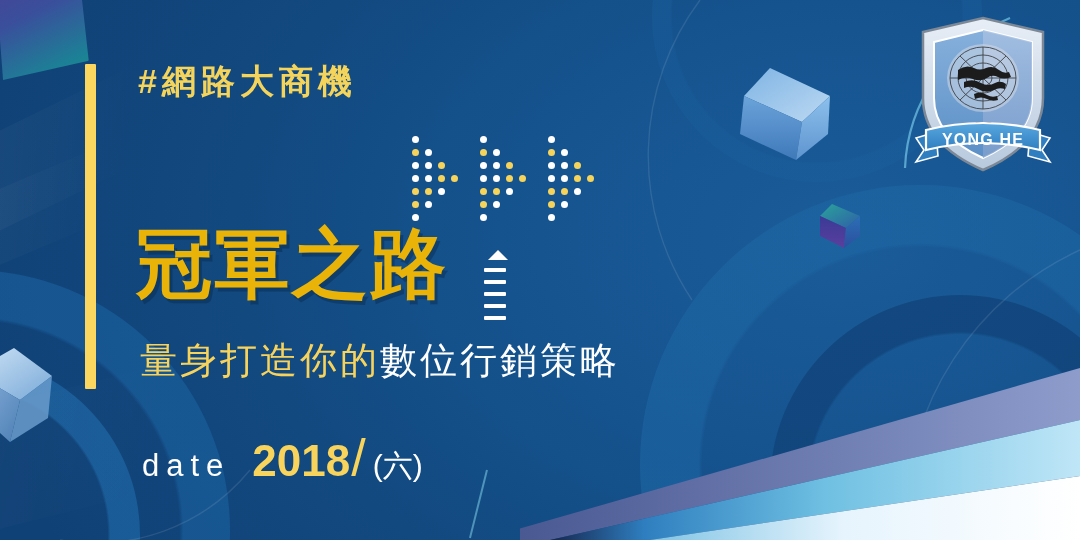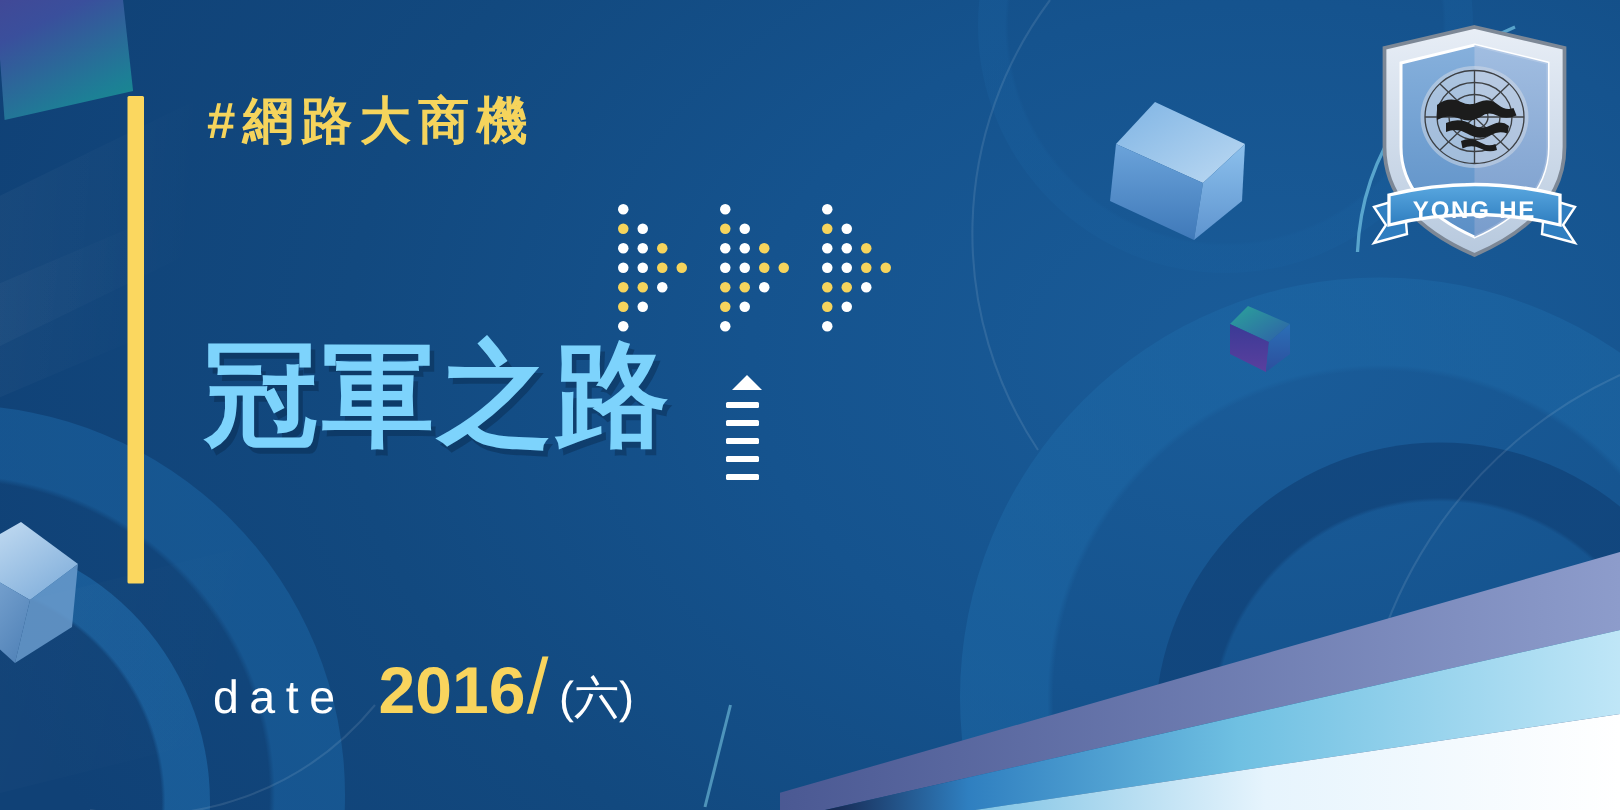--- a/index.html
+++ b/index.html
@@ -134,21 +134,21 @@
     letter-spacing: 2px;
     line-height: 1;
     white-space: nowrap;
     text-shadow: 3px 4px 0 rgba(8,38,70,0.40);
   }
   .head-line2 {
     position: absolute;
     left: 136px; top: 226px;
     font-size: 76px;
     font-weight: 700;
-    color: #7dd3fc;
+    color: #eab308;
     letter-spacing: 2px;
     line-height: 1;
     white-space: nowrap;
     text-shadow: 3px 4px 0 rgba(8,38,70,0.40);
   }
   .subtitle {
     position: absolute;
     left: 140px; top: 338px;
     font-size: 37px;
     font-weight: 400;
@@ -334,24 +334,27 @@
   </div>
 
   <div class="content">
 
     <div class="accent-bar"></div>
 
     <div class="hashtag">#網路大商機</div>
 
     <div class="head-line2">冠軍之路</div>
 
+    <div class="subtitle">
+      <span class="s-yellow">量身打造你的</span><span class="s-white">數位行銷策略</span>
+    </div>
 
     <div class="dateline">
       <span class="d-label">date</span>
-      <span class="d-year">2016</span>
+      <span class="d-year">2018</span>
       <span class="d-slash1">/</span>
       <span class="d-weekday">(六)</span>
     </div>
 
     <div class="dot-arrows" id="dotArrows">
         <div class="dot w" style="left: 0px; top: 0px; background: rgb(255, 255, 255);"></div>
         <div class="dot y" style="left: 0px; top: 13px; background: rgb(246, 212, 92);"></div>
         <div class="dot w" style="left: 13px; top: 13px; background: rgb(255, 255, 255);"></div>
         <div class="dot w" style="left: 0px; top: 26px; background: rgb(255, 255, 255);"></div>
         <div class="dot w" style="left: 13px; top: 26px; background: rgb(255, 255, 255);"></div>

